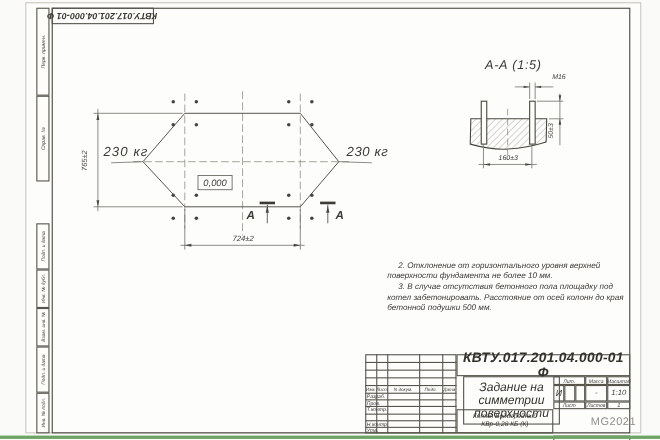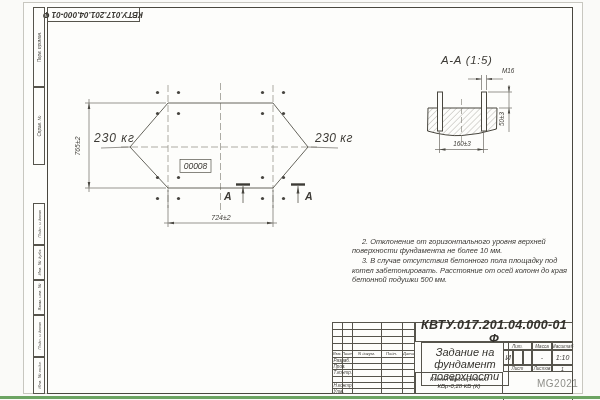--- a/index.html
+++ b/index.html
@@ -126,21 +126,21 @@
       <polygon points="509,108 507.8,113.5 510.2,113.5" fill="#4a4842"></polygon>
 
       <path d="M439.5 132 V153 M483.5 131 V153 M435 149.5 H488" fill="none" stroke="#6b6963" stroke-width="0.7"></path>
       <polygon points="439.5,149.5 445.5,148.3 445.5,150.7" fill="#4a4842"></polygon>
       <polygon points="483.5,149.5 477.5,148.3 477.5,150.7" fill="#4a4842"></polygon>
     </g>
   </svg>
 
   <span class="lbl" style="left:94px;top:131px;font-size:12px;letter-spacing:1px;">230 кг</span>
   <span class="lbl" style="left:315px;top:131px;font-size:12px;letter-spacing:0.5px;">230 кг</span>
-  <span class="lbl" style="left:180px;top:161px;width:31px;text-align:center;font-size:8.5px;">00008</span>
+  <span class="lbl" style="left:180px;top:161px;width:31px;text-align:center;font-size:8.5px;">0,000</span>
   <span class="vtext" style="left:62px;top:141px;width:30px;height:10px;font-size:6.8px;">765±2</span>
   <span class="lbl" style="left:203px;top:214px;width:36px;text-align:center;font-size:7px;">724±2</span>
   <span class="lbl" style="left:224px;top:190px;font-size:10.5px;font-weight:bold;">А</span>
   <span class="lbl" style="left:305px;top:190px;font-size:10.5px;font-weight:bold;">А</span>
 
   <span class="lbl" style="left:441px;top:54px;font-size:11.5px;letter-spacing:0.6px;">А-А (1:5)</span>
   <span class="lbl" style="left:502px;top:67px;font-size:6.3px;">М16</span>
   <span class="vtext" style="left:488px;top:115px;width:26px;height:8px;font-size:6.3px;">50±3</span>
   <span class="lbl" style="left:447px;top:140px;width:30px;text-align:center;font-size:6.3px;">160±3</span>
 
@@ -178,21 +178,21 @@
     <span class="tb-label" style="left:333.5px;top:370.3px;">Т.контр.</span>
     <span class="tb-label" style="left:333.5px;top:376.5px;"></span>
     <span class="tb-label" style="left:333.5px;top:382.7px;">Н.контр.</span>
     <span class="tb-label" style="left:333.5px;top:388.8px;">Утв.</span>
 
     <div class="cell it" style="left:415px;top:322px;width:158px;height:20px;font-size:12.5px;font-weight:bold;color:#33312c;letter-spacing:0.3px;">КВТУ.017.201.04.000-01 Ф</div>
 
     <div class="cell it" style="left:421px;top:342px;width:88px;height:44px;font-size:11px;line-height:1.1;color:#35332e;">
       <div>
         <div>Задание на</div>
-        <div>фундамент</div>
+        <div>симметрии</div>
         <div>поверхности</div>
       </div>
     </div>
 
     <div class="cell it" style="left:503px;top:342px;width:29px;height:8px;font-size:4.6px;">Лит.</div>
     <div class="cell it" style="left:532px;top:342px;width:20px;height:8px;font-size:4.6px;">Масса</div>
     <div class="cell it" style="left:552px;top:342px;width:21px;height:8px;font-size:4.6px;">Масштаб</div>
 
     <div class="cell it" style="left:503px;top:350px;width:10px;height:15px;font-size:8px;">И</div>
     <div class="cell" style="left:513px;top:350px;width:10px;height:15px;"></div>

